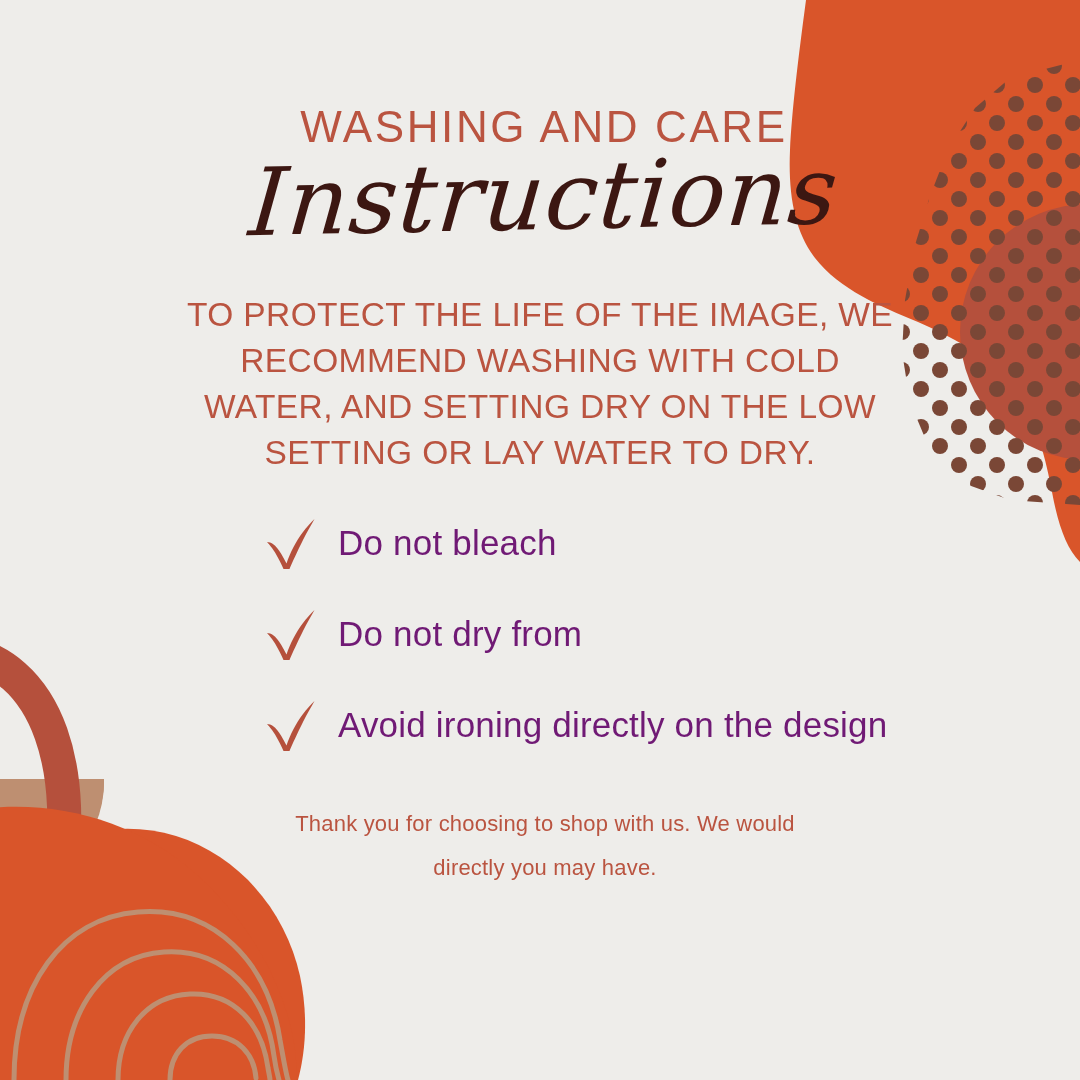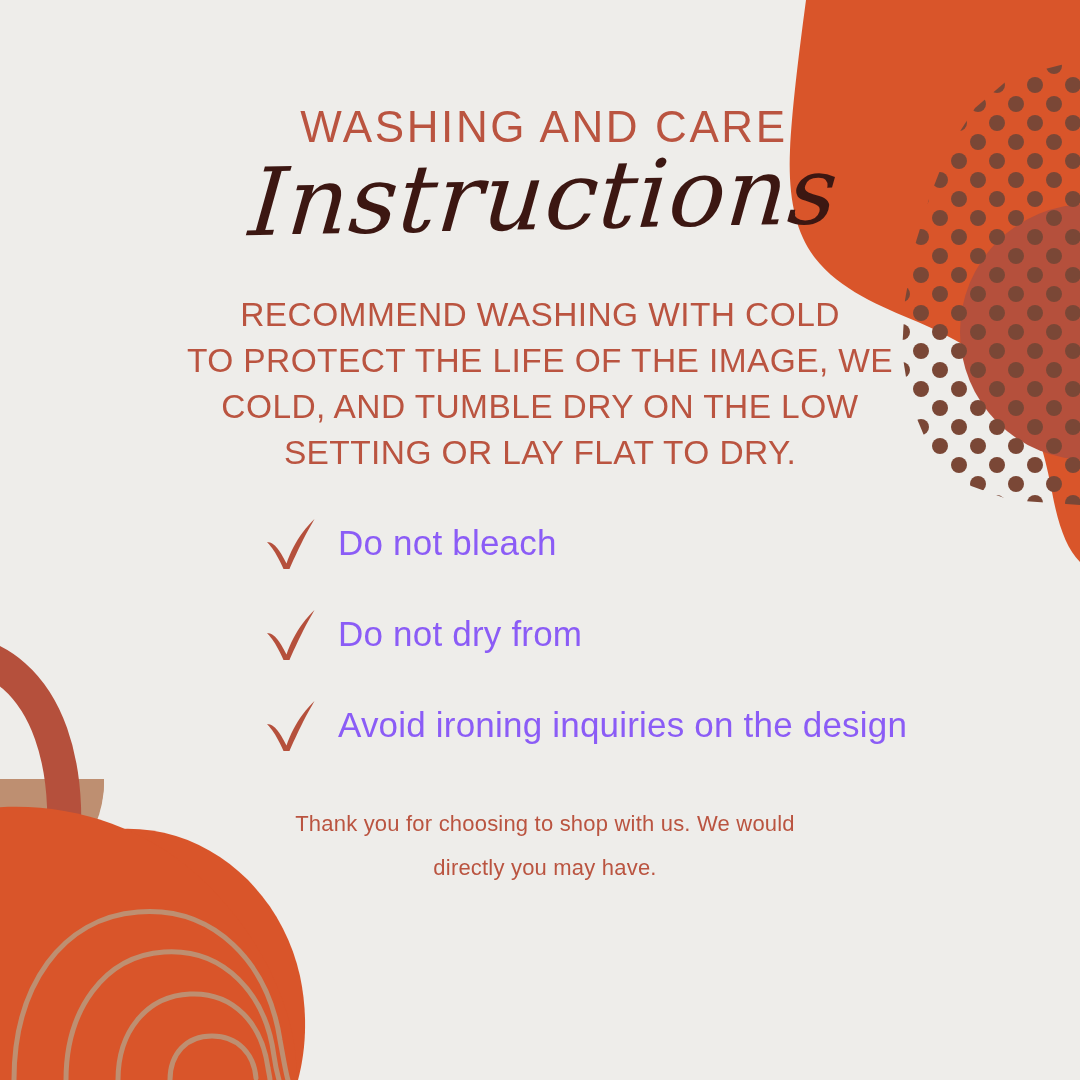--- a/index.html
+++ b/index.html
@@ -88,21 +88,21 @@
     height: 91px;
   }
   .check-mark {
     flex: 0 0 auto;
     width: 58px;
     height: 58px;
     margin-right: 18px;
   }
   .check-label {
     font-size: 35px;
-    color: #8b5cf6;
+    color: #701a75;
     letter-spacing: 0.2px;
     line-height: 1;
     white-space: nowrap;
   }
 
   .footer-note {
     position: absolute;
     top: 802px;
     left: 150px;
     width: 790px;
@@ -209,24 +209,24 @@
   </div>
 
   <div id="content">
 
     <div class="title-block">
       <div class="title-kicker">WASHING AND CARE</div>
       <div class="title-script">Instructions</div>
     </div>
 
     <div class="intro">
+      <div>TO PROTECT THE LIFE OF THE IMAGE, WE</div>
       <div>RECOMMEND WASHING WITH COLD</div>
-      <div>TO PROTECT THE LIFE OF THE IMAGE, WE</div>
-      <div>COLD, AND TUMBLE DRY ON THE LOW</div>
-      <div>SETTING OR LAY FLAT TO DRY.</div>
+      <div>WATER, AND SETTING DRY ON THE LOW</div>
+      <div>SETTING OR LAY WATER TO DRY.</div>
     </div>
 
     <div class="checklist">
 
       <div class="check-row">
         <span class="check-mark">
           <svg width="58" height="58" viewBox="0 0 58 58" xmlns="http://www.w3.org/2000/svg">
             <path d="M5 28.5 C9 27 13 31 17 36.5 C20 41 22.5 45.5 24.5 49.5
                      C28 39 34 27 41 18 C44.5 13.5 48.5 8.5 52.5 5
                      C49.5 10.5 45 18 41 26 C35.5 37 30 49 27.5 55
@@ -250,21 +250,21 @@
 
       <div class="check-row">
         <span class="check-mark">
           <svg width="58" height="58" viewBox="0 0 58 58" xmlns="http://www.w3.org/2000/svg">
             <path d="M5 28.5 C9 27 13 31 17 36.5 C20 41 22.5 45.5 24.5 49.5
                      C28 39 34 27 41 18 C44.5 13.5 48.5 8.5 52.5 5
                      C49.5 10.5 45 18 41 26 C35.5 37 30 49 27.5 55
                      L21.5 55 C18.5 48 14 39.5 10 34 C8 31.3 6.3 29.4 5 28.5 Z" fill="#B5503C"></path>
           </svg>
         </span>
-        <span class="check-label">Avoid ironing inquiries on the design</span>
+        <span class="check-label">Avoid ironing directly on the design</span>
       </div>
 
     </div>
 
     <div class="footer-note">
       <div>Thank you for choosing to shop with us. We would</div>
       <div>directly you may have.</div>
     </div>
 
   </div>

